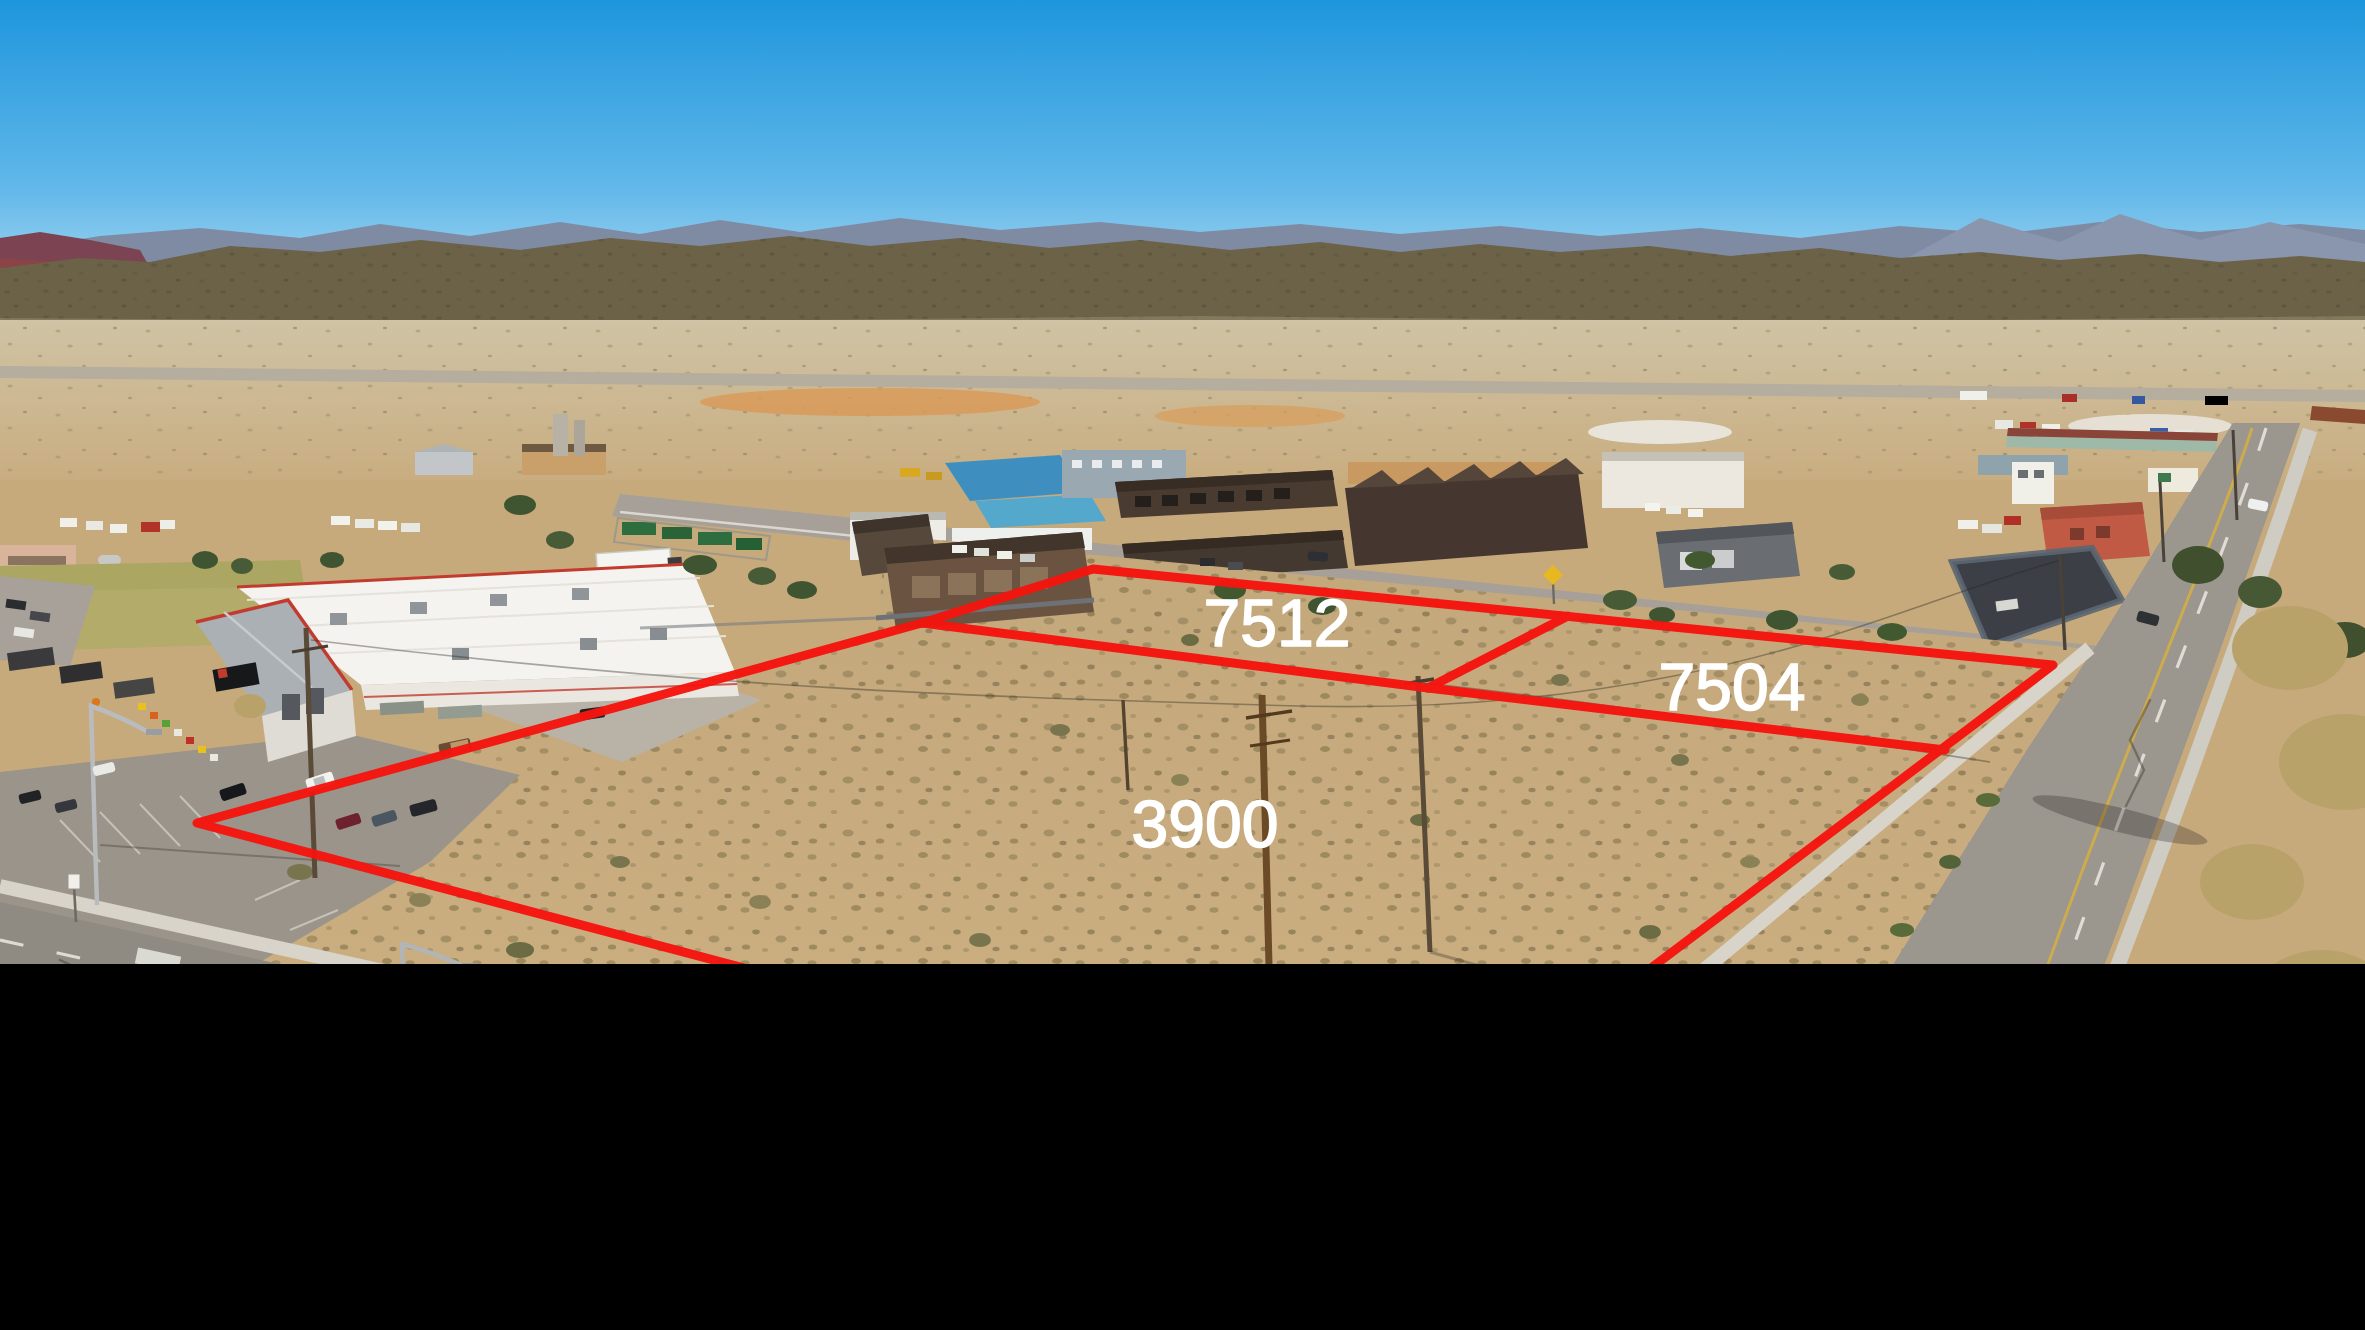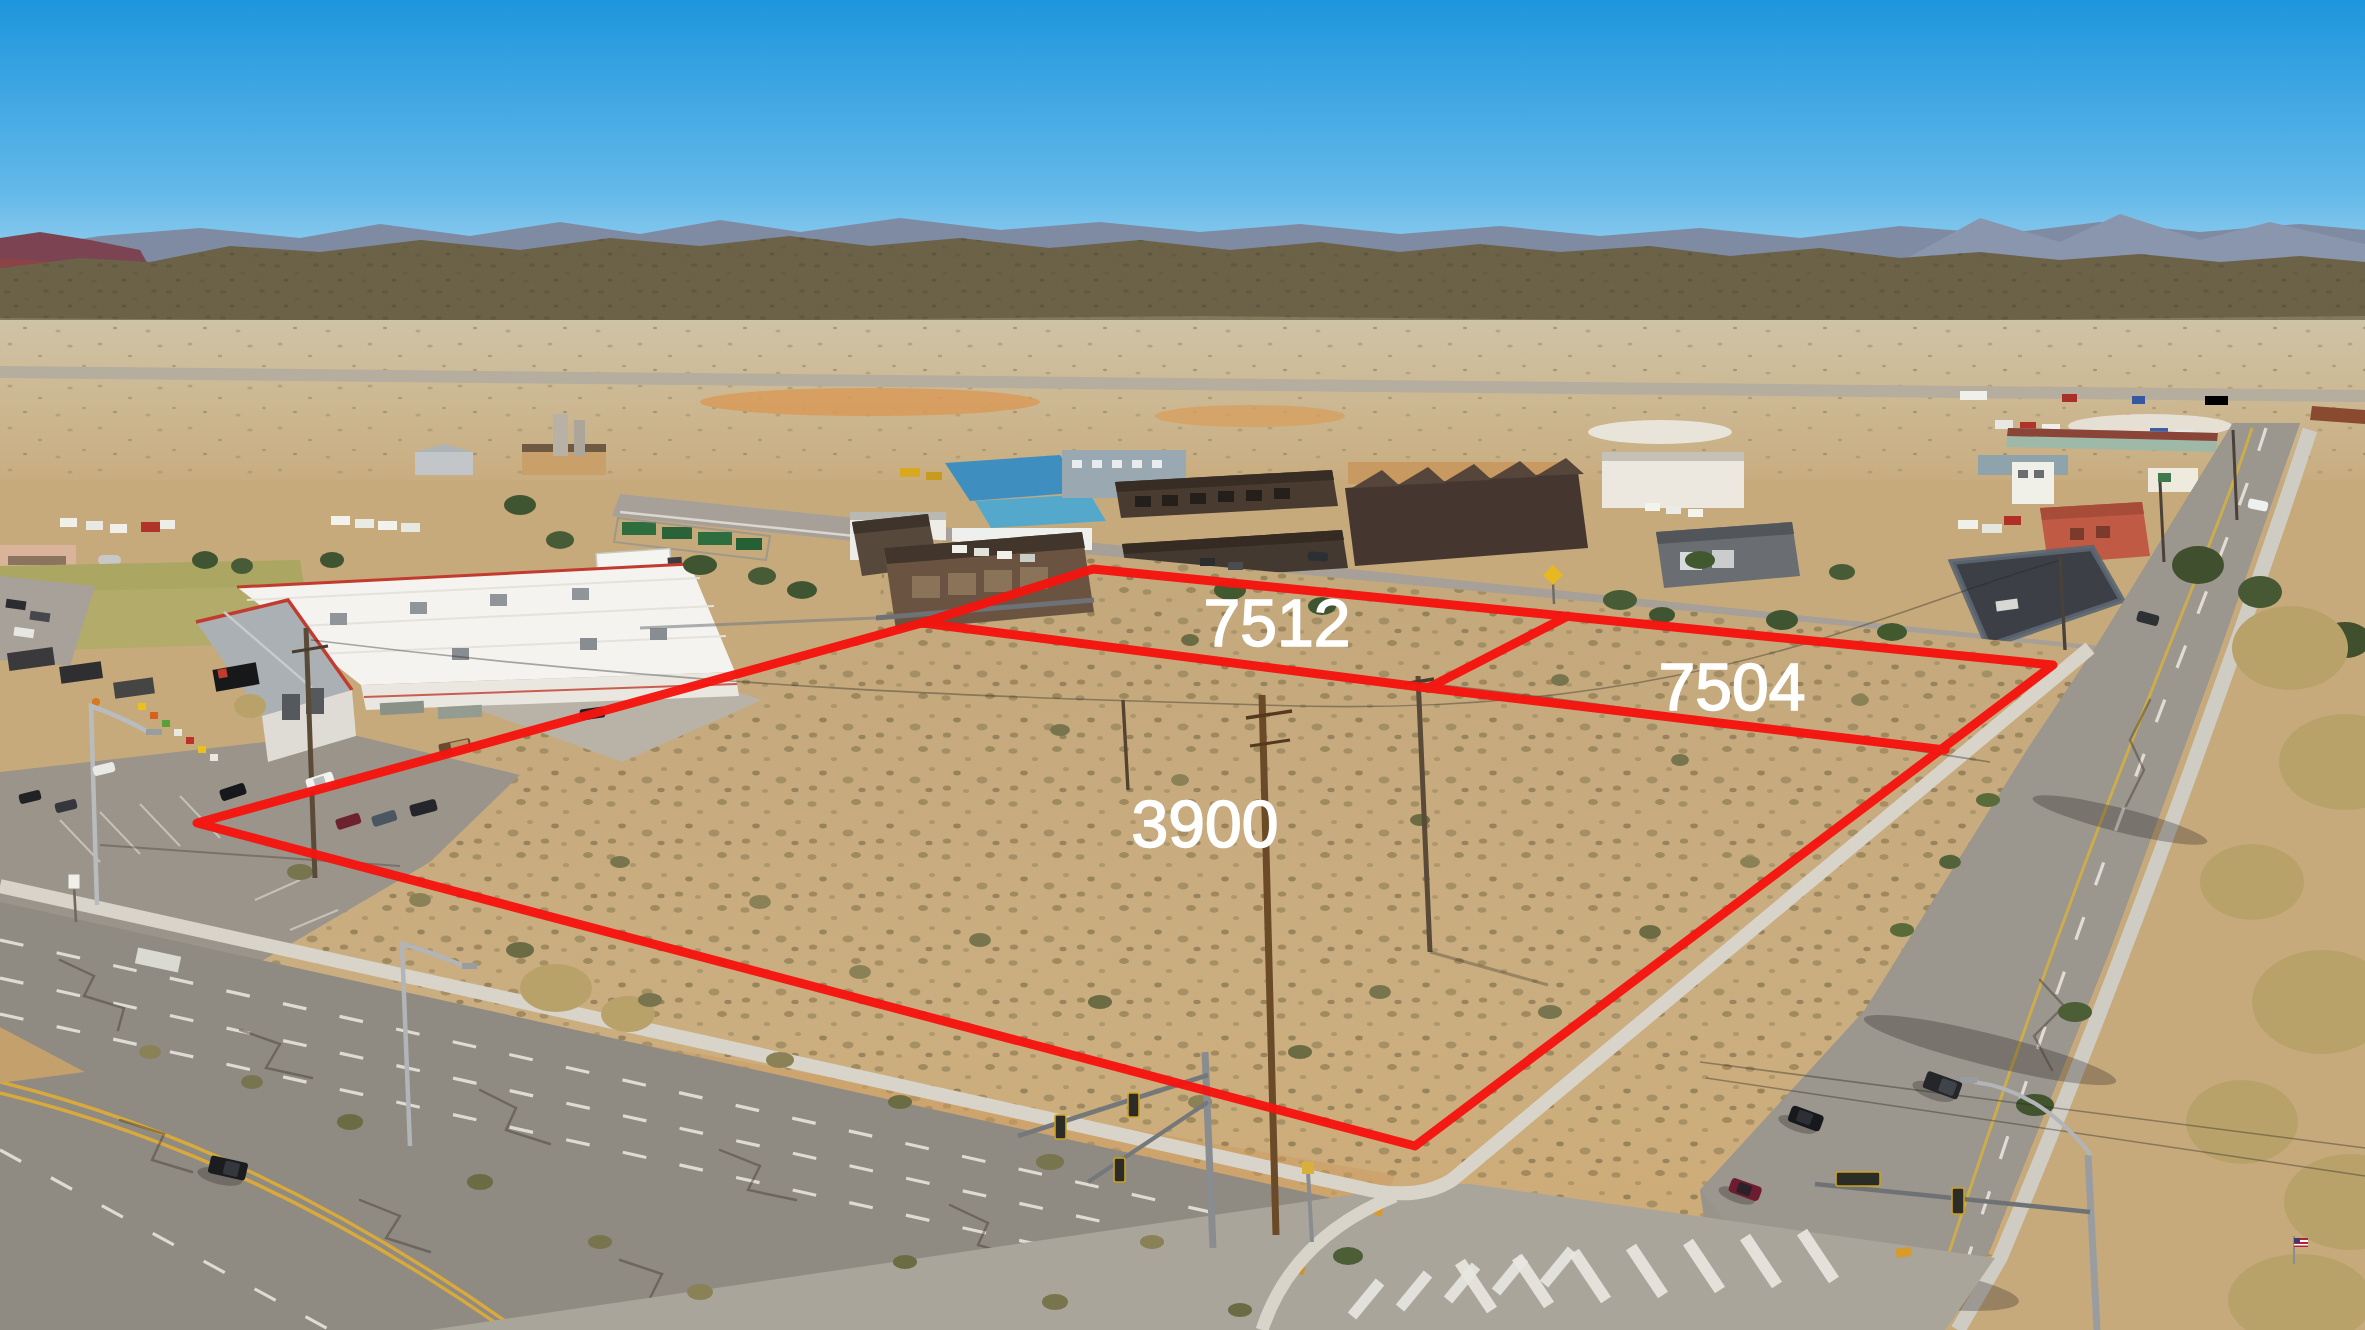--- a/index.html
+++ b/index.html
@@ -1,16 +1,16 @@
 <!DOCTYPE html>
 <html><head>
 <meta charset="utf-8">
 <style>
   html,body{margin:0;padding:0;background:#000;}
-  #stage{position:relative;width:2365px;height:1330px;overflow:hidden;font-family:"Liberation Sans",sans-serif;}
+  #stage{position:relative;width:2365px;height:964px;overflow:hidden;font-family:"Liberation Sans",sans-serif;}
   svg{display:block}
   .plabel{font-family:"Liberation Sans","DejaVu Sans",sans-serif;font-size:66px;fill:#ffffff;stroke:#ffffff;stroke-width:1.6;text-anchor:middle;}
   .crack{fill:none;stroke:#43392e;stroke-width:2.4;opacity:.45;stroke-linecap:round}
   .wire{fill:none;stroke:#26251f;stroke-width:1.6;opacity:.38}
   .dash{stroke:#ece9e2;stroke-width:3.2;stroke-dasharray:24 34;fill:none;opacity:.85}
   .shadow{fill:#2b2620;opacity:.3}
 </style>
 </head>
 <body>
 

